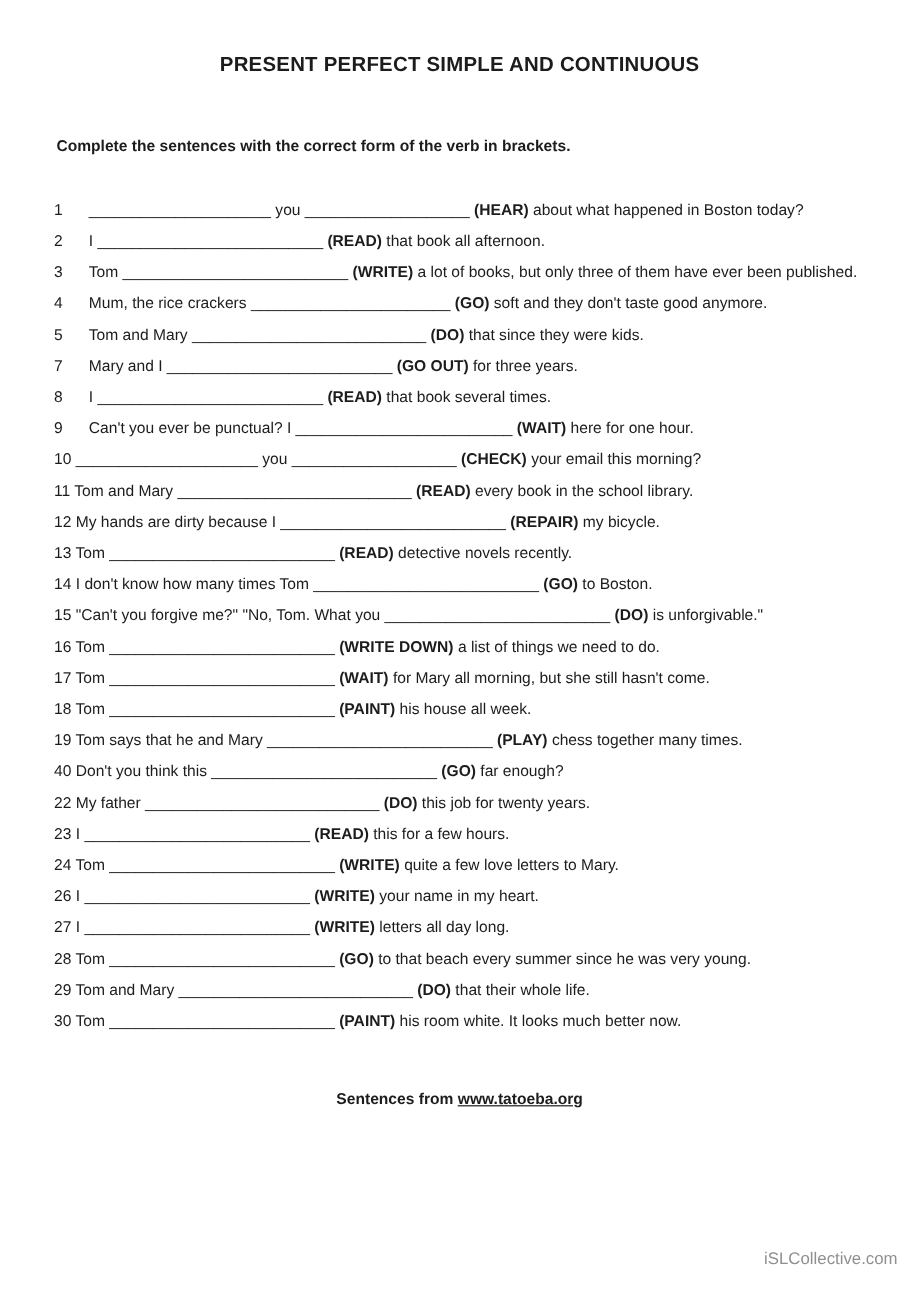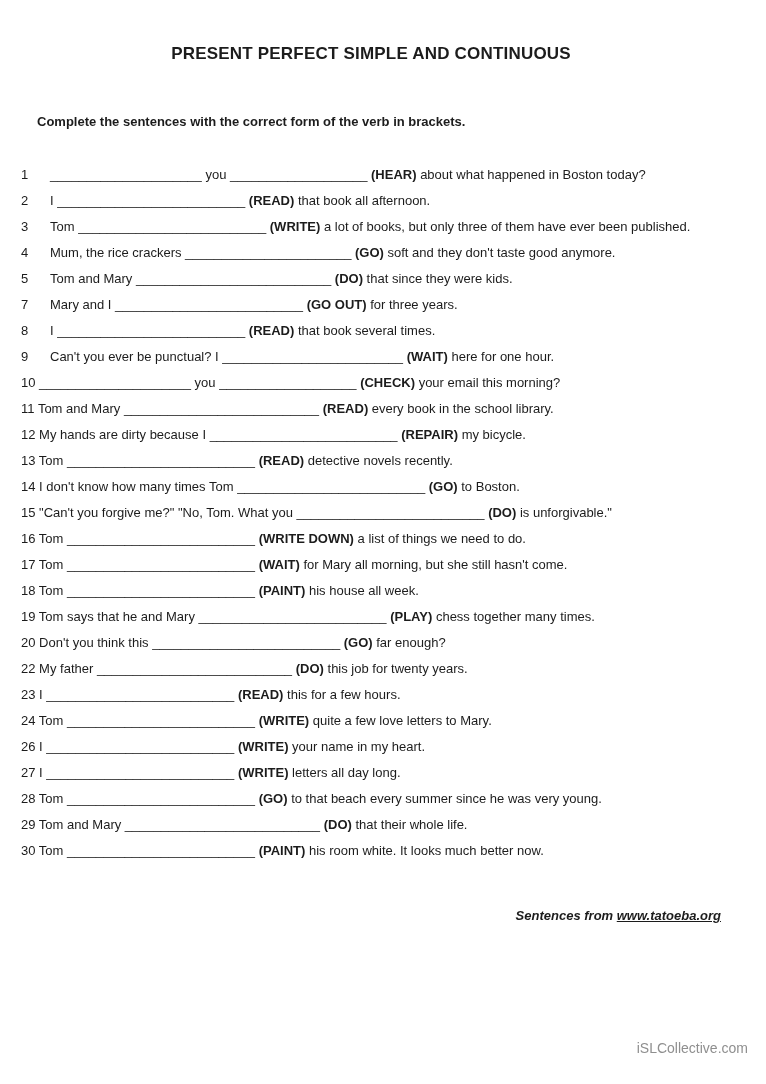--- a/index.html
+++ b/index.html
@@ -6,55 +6,54 @@
   html, body { margin: 0; padding: 0; }
   body {
     width: 766px; height: 1084px;
     background: #ffffff;
     font-family: "Liberation Sans", sans-serif;
     color: #1c1c1c;
   }
   .page {
     position: relative;
     width: 766px; height: 1084px;
-    padding: 44px 45px 0 21px;
+    padding: 44px 45px 0 45px;
     overflow: hidden;
     background: #ffffff;
   }
   .title {
     margin: 0;
     font-size: 17px;
     font-weight: bold;
     text-align: center;
     letter-spacing: 0.2px;
   }
   .instruction {
-    margin: 50px 0 0 16px;
+    margin: 50px 0 0 2px;
     font-size: 13px;
     font-weight: bold;
   }
   .sentences {
     margin-top: 33px;
     font-size: 13px;
     line-height: 26px;
   }
   .sentence {
     padding-left: 29px;
     text-indent: -29px;
   }
   .num { text-indent: 0; }
   .num.pad { display: inline-block; width: 29px; }
   strong { font-weight: bold; }
   .blank { letter-spacing: 0; }
   .footer {
     margin: 44px 0 0 0;
-    text-align: right;
+    text-align: center;
     font-size: 13px;
     font-weight: bold;
-    font-style: italic;
   }
   .src-link { color: inherit; text-decoration: underline; cursor: pointer; }
   .watermark {
     position: absolute;
     right: 18px;
     bottom: 28px;
     font-size: 14px;
     color: #8f8f8f;
   }
 </style>
@@ -76,21 +75,21 @@
       <div class="sentence"><span class="num">10</span> <span class="blank">_____________________</span><span> you </span><span class="blank">___________________</span><span> </span><strong>(CHECK)</strong><span> your email this morning?</span></div>
       <div class="sentence"><span class="num">11</span> <span>Tom and Mary </span><span class="blank">___________________________</span><span> </span><strong>(READ)</strong><span> every book in the school library.</span></div>
       <div class="sentence"><span class="num">12</span> <span>My hands are dirty because I </span><span class="blank">__________________________</span><span> </span><strong>(REPAIR)</strong><span> my bicycle.</span></div>
       <div class="sentence"><span class="num">13</span> <span>Tom </span><span class="blank">__________________________</span><span> </span><strong>(READ)</strong><span> detective novels recently.</span></div>
       <div class="sentence"><span class="num">14</span> <span>I don't know how many times Tom </span><span class="blank">__________________________</span><span> </span><strong>(GO)</strong><span> to Boston.</span></div>
       <div class="sentence"><span class="num">15</span> <span>"Can't you forgive me?" "No, Tom. What you </span><span class="blank">__________________________</span><span> </span><strong>(DO)</strong><span> is unforgivable."</span></div>
       <div class="sentence"><span class="num">16</span> <span>Tom </span><span class="blank">__________________________</span><span> </span><strong>(WRITE DOWN)</strong><span> a list of things we need to do.</span></div>
       <div class="sentence"><span class="num">17</span> <span>Tom </span><span class="blank">__________________________</span><span> </span><strong>(WAIT)</strong><span> for Mary all morning, but she still hasn't come.</span></div>
       <div class="sentence"><span class="num">18</span> <span>Tom </span><span class="blank">__________________________</span><span> </span><strong>(PAINT)</strong><span> his house all week.</span></div>
       <div class="sentence"><span class="num">19</span> <span>Tom says that he and Mary </span><span class="blank">__________________________</span><span> </span><strong>(PLAY)</strong><span> chess together many times.</span></div>
-      <div class="sentence"><span class="num">20</span> <span>Don't you think this </span><span class="blank">__________________________</span><span> </span><strong>(GO)</strong><span> far enough?</span></div>
+      <div class="sentence"><span class="num">40</span> <span>Don't you think this </span><span class="blank">__________________________</span><span> </span><strong>(GO)</strong><span> far enough?</span></div>
       <div class="sentence"><span class="num">22</span> <span>My father </span><span class="blank">___________________________</span><span> </span><strong>(DO)</strong><span> this job for twenty years.</span></div>
       <div class="sentence"><span class="num">23</span> <span>I </span><span class="blank">__________________________</span><span> </span><strong>(READ)</strong><span> this for a few hours.</span></div>
       <div class="sentence"><span class="num">24</span> <span>Tom </span><span class="blank">__________________________</span><span> </span><strong>(WRITE)</strong><span> quite a few love letters to Mary.</span></div>
       <div class="sentence"><span class="num">26</span> <span>I </span><span class="blank">__________________________</span><span> </span><strong>(WRITE)</strong><span> your name in my heart.</span></div>
       <div class="sentence"><span class="num">27</span> <span>I </span><span class="blank">__________________________</span><span> </span><strong>(WRITE)</strong><span> letters all day long.</span></div>
       <div class="sentence"><span class="num">28</span> <span>Tom </span><span class="blank">__________________________</span><span> </span><strong>(GO)</strong><span> to that beach every summer since he was very young.</span></div>
       <div class="sentence"><span class="num">29</span> <span>Tom and Mary </span><span class="blank">___________________________</span><span> </span><strong>(DO)</strong><span> that their whole life.</span></div>
       <div class="sentence"><span class="num">30</span> <span>Tom </span><span class="blank">__________________________</span><span> </span><strong>(PAINT)</strong><span> his room white. It looks much better now.</span></div>
     </div>
   <p class="footer"><span>Sentences from </span><a class="src-link">www.tatoeba.org</a></p>

